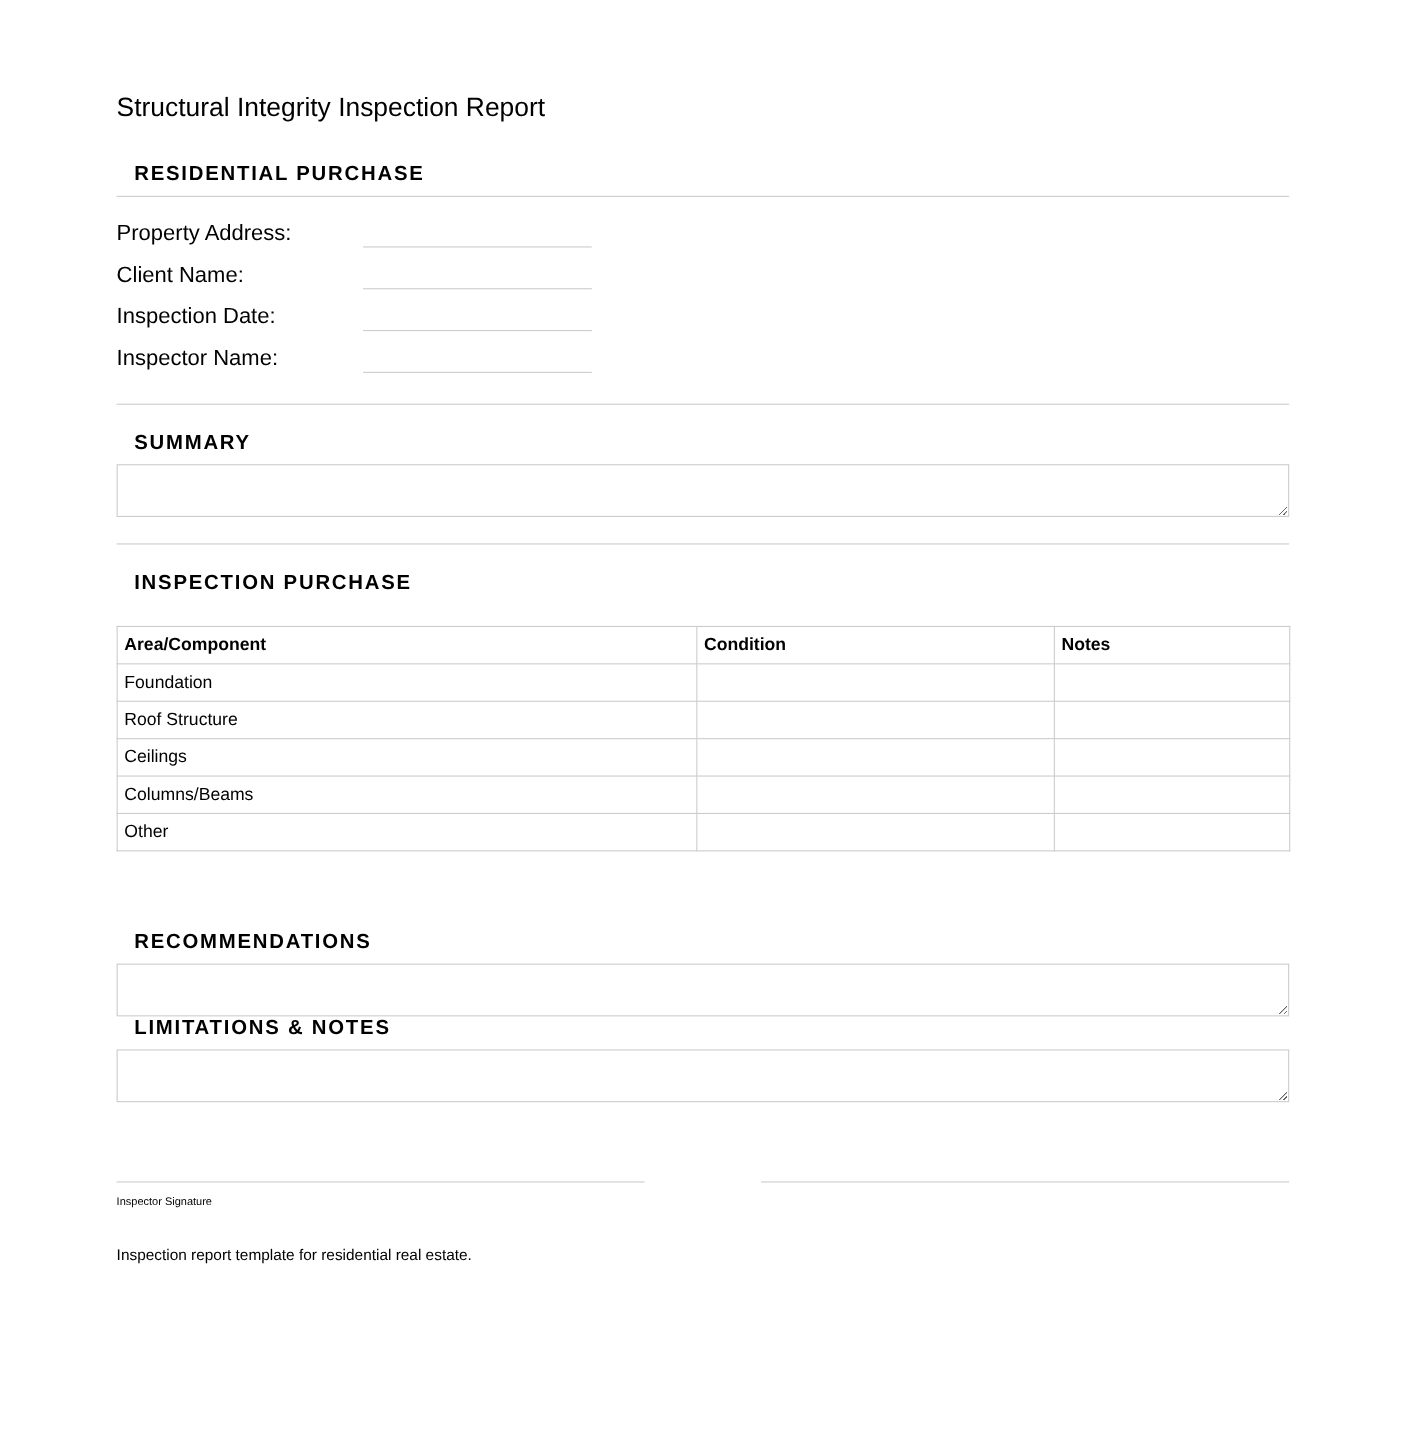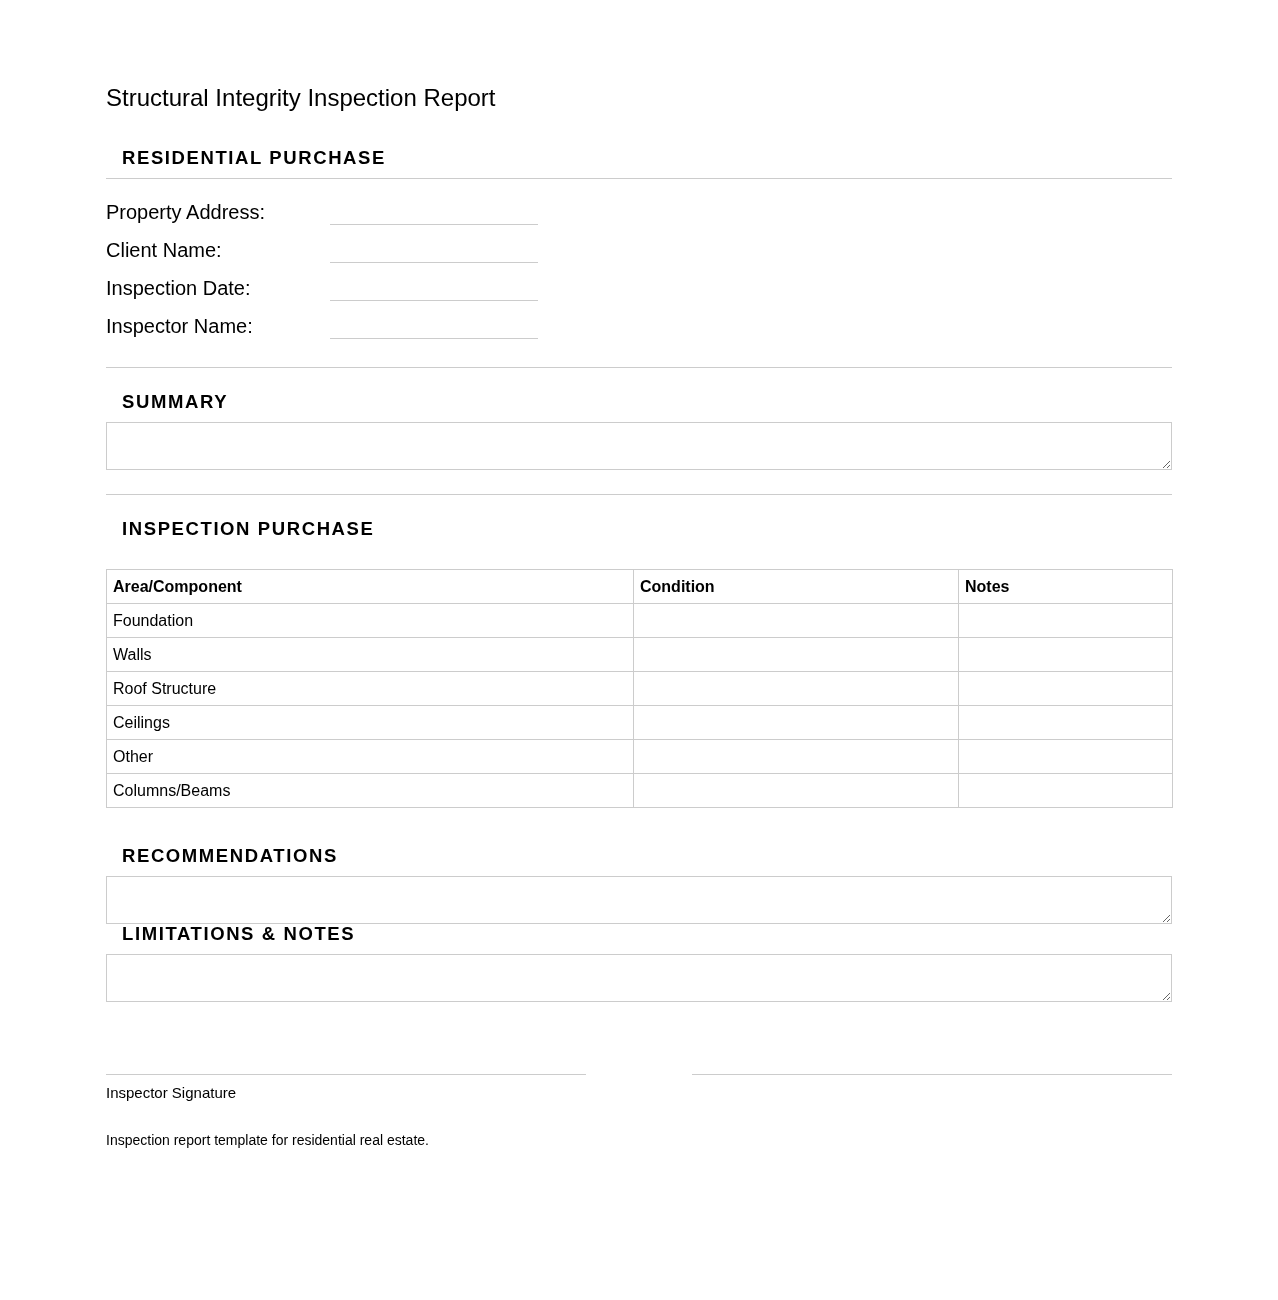--- a/index.html
+++ b/index.html
@@ -128,21 +128,21 @@
       top: 1074px;
       width: 480px;
     }
     .sig-line {
       height: 0;
       border-top: 1px solid #cccccc;
       width: 100%;
     }
     .sig-label {
       margin-top: 9px;
-      font-size: 15px;
+      font-size: 10px;
       line-height: 18px;
       white-space: nowrap;
     }
     .footer {
       position: absolute;
       left: 0;
       top: 1132px;
       font-size: 14px;
       line-height: 17px;
       white-space: nowrap;
@@ -197,41 +197,36 @@
         <th>Notes</th>
       </tr>
     </thead>
     <tbody>
       <tr>
         <td>Foundation</td>
         <td></td>
         <td></td>
       </tr>
       <tr>
-        <td>Walls</td>
-        <td></td>
-        <td></td>
-      </tr>
-      <tr>
         <td>Roof Structure</td>
         <td></td>
         <td></td>
       </tr>
       <tr>
         <td>Ceilings</td>
         <td></td>
         <td></td>
       </tr>
       <tr>
+        <td>Columns/Beams</td>
+        <td></td>
+        <td></td>
+      </tr>
+      <tr>
         <td>Other</td>
-        <td></td>
-        <td></td>
-      </tr>
-      <tr>
-        <td>Columns/Beams</td>
         <td></td>
         <td></td>
       </tr>
     </tbody>
   </table>
 
   <h3 class="section-heading" style="top:845px;">RECOMMENDATIONS</h3>
   <textarea class="textarea" style="top: 876px;"></textarea>
 
   <h3 class="section-heading" style="top:923px;">LIMITATIONS &amp; NOTES</h3>

